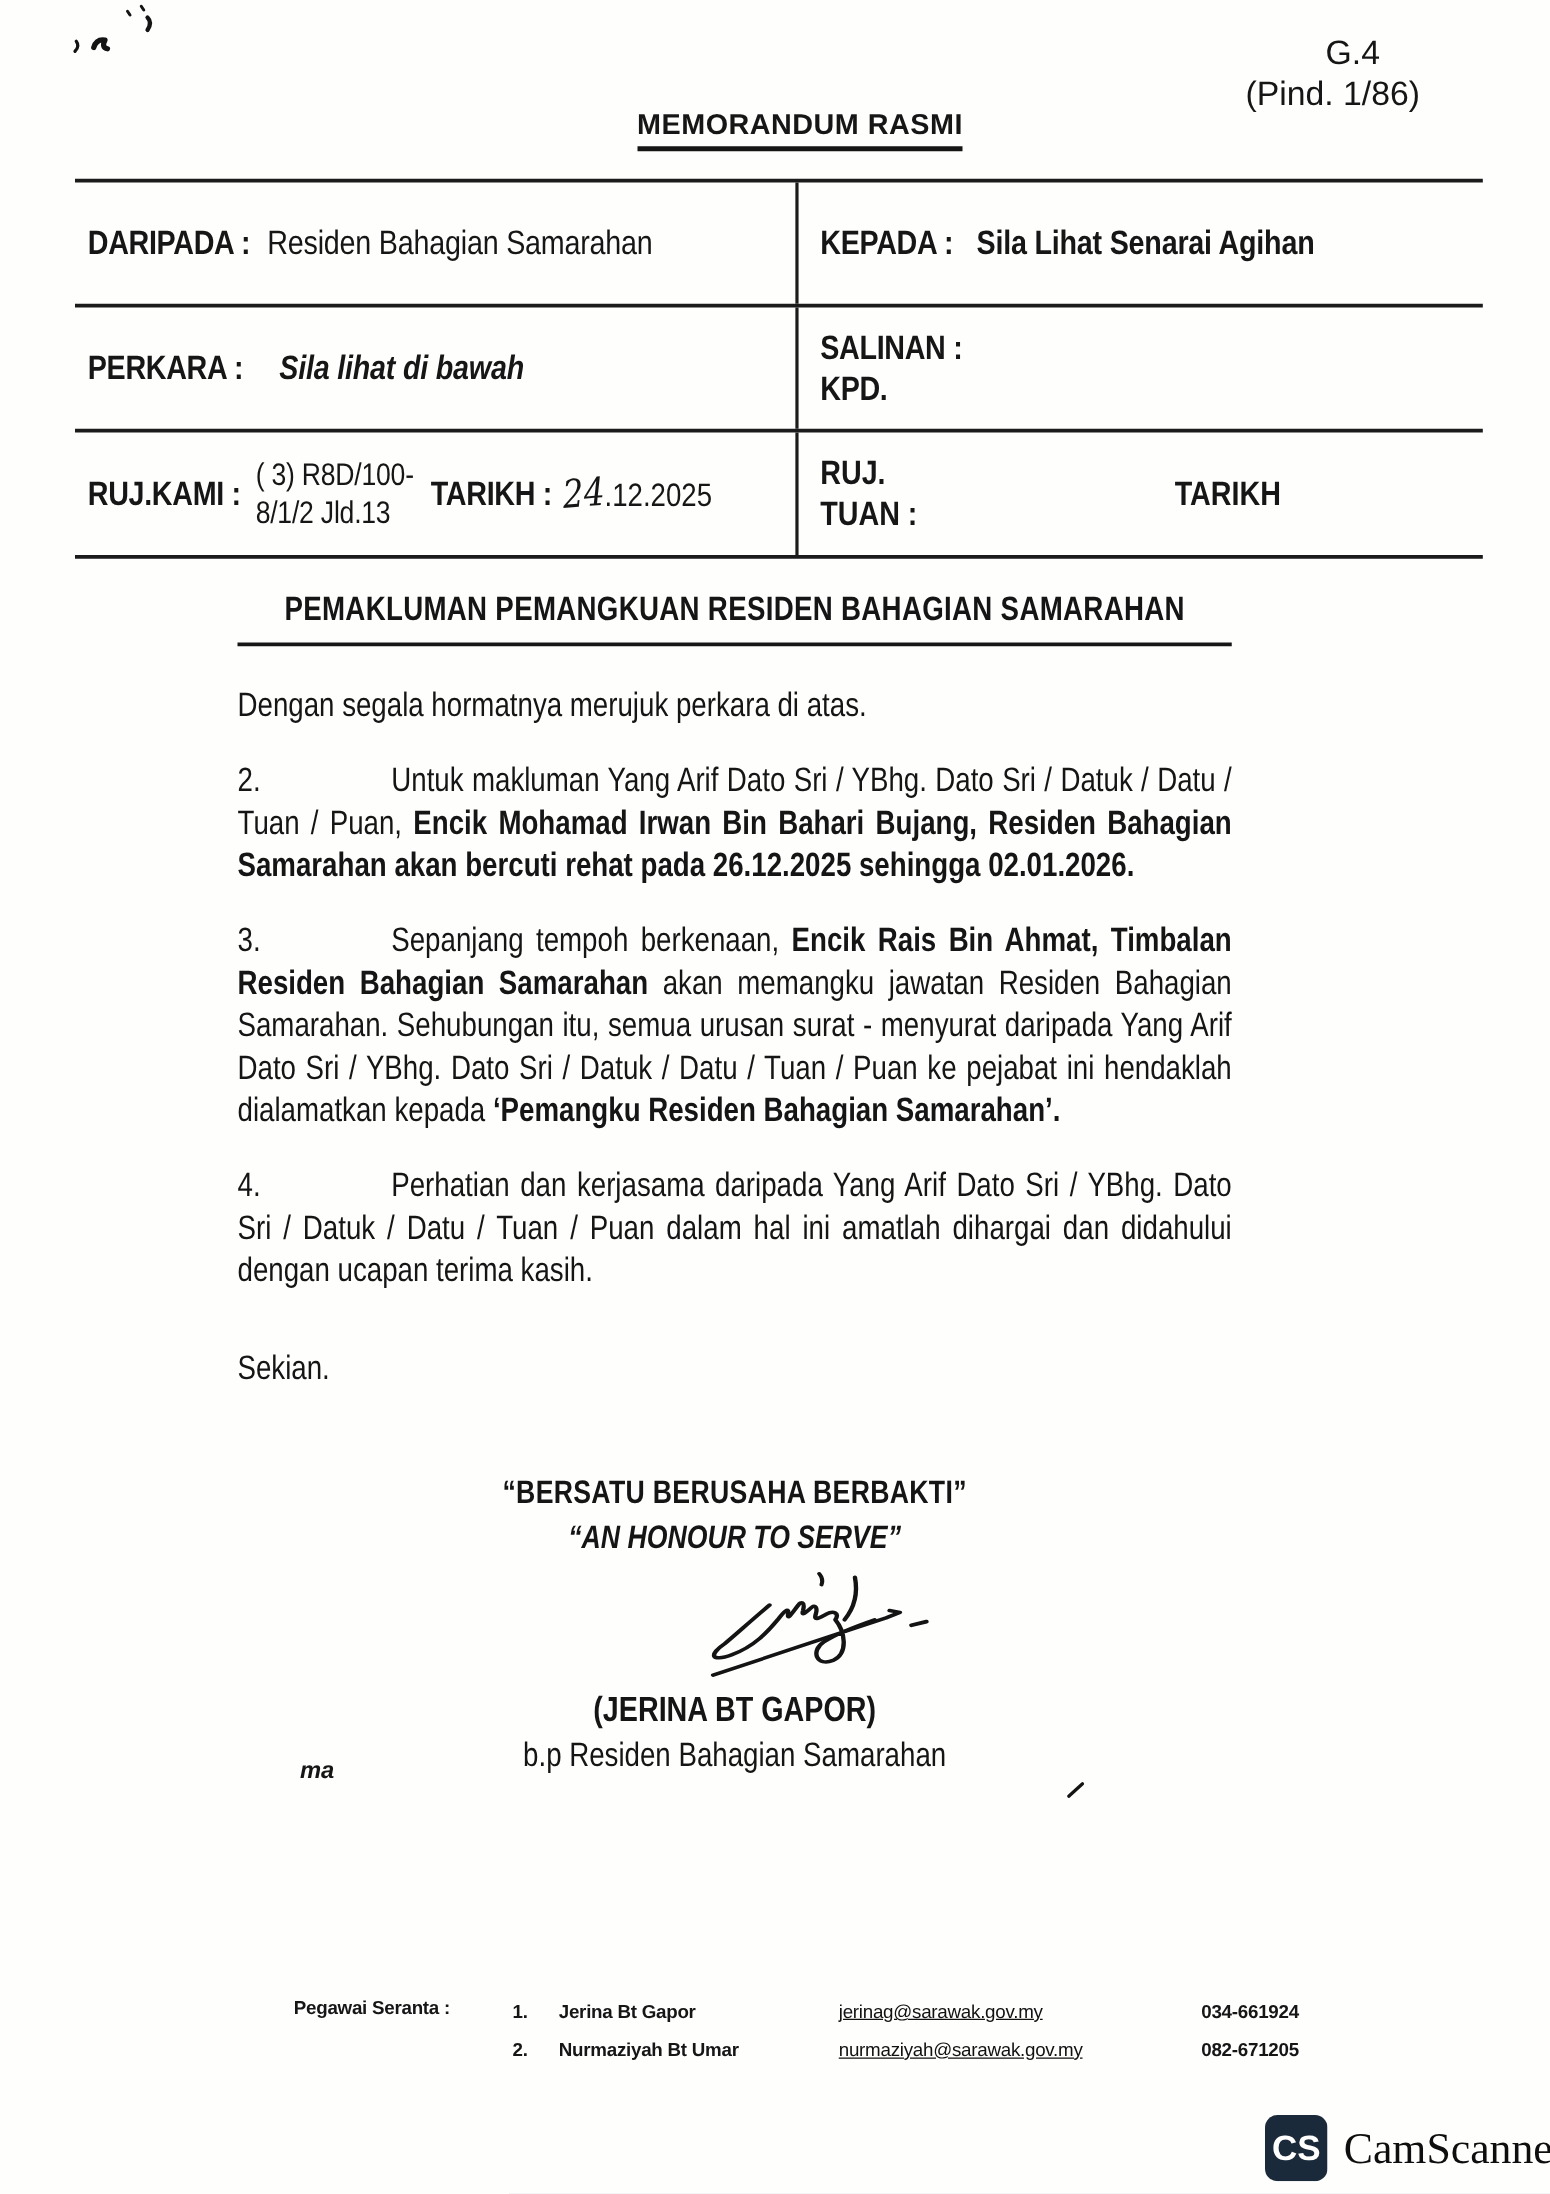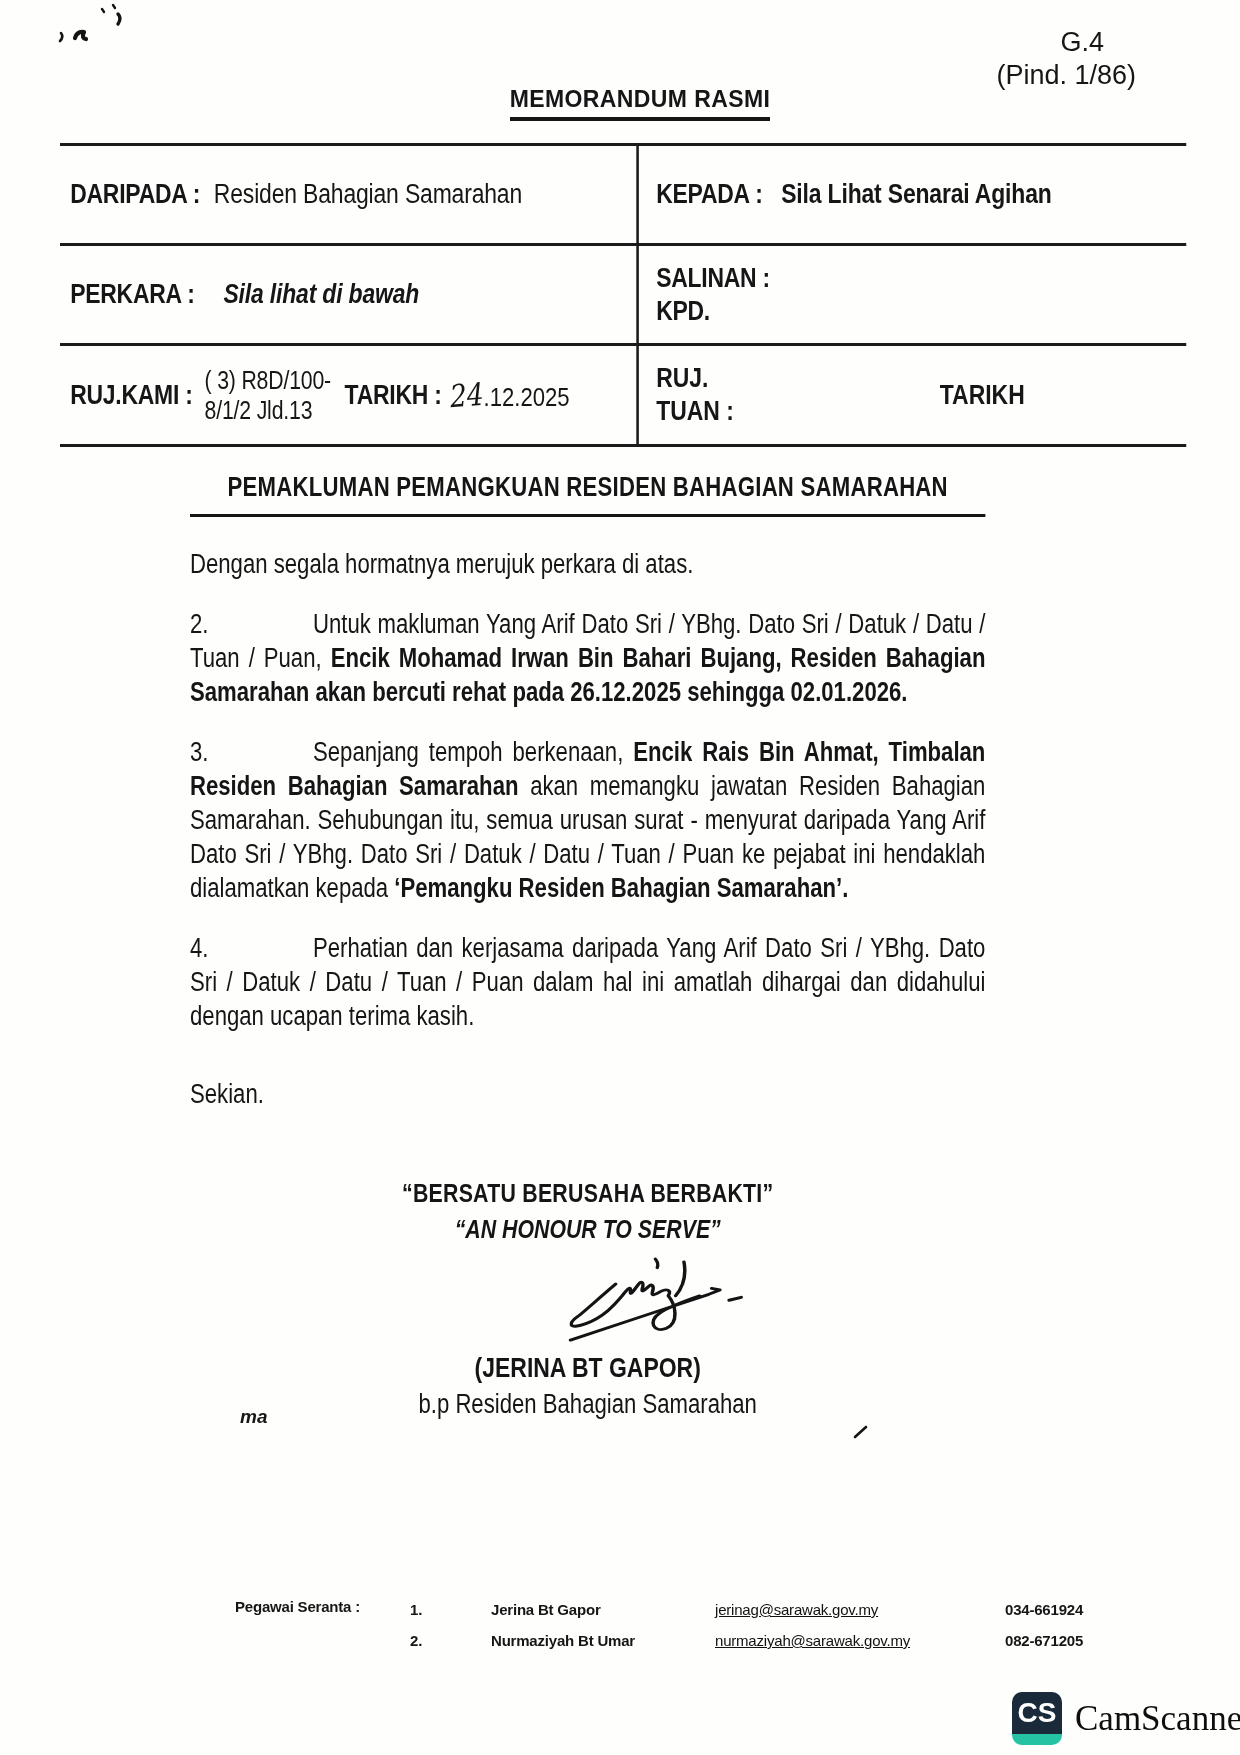--- a/index.html
+++ b/index.html
@@ -61,27 +61,27 @@
 
   .ma-note{position:absolute;left:206px;top:1406px;font-style:italic;font-weight:bold;font-size:19px;margin-left:34px;}
   .stray-tick{position:absolute;left:852px;top:1424px;}
 
   
   .footer{position:absolute;left:235px;top:1598px;display:flex;font-size:15px;letter-spacing:-.2px;}
   .f-label{width:175px;font-weight:bold;}
   .f-rows{display:flex;flex-direction:column;gap:7px;}
   .f-row{display:flex;line-height:24px;}
   .f-num{width:37px;font-weight:bold;}
-  .f-name{width:224px;font-weight:bold;margin-left:44px;}
+  .f-name{width:224px;font-weight:bold;}
   .f-email{width:290px;text-decoration:underline;color:#111;cursor:pointer;}
   .f-phone{font-weight:bold;}
 
   
   .camscanner{position:absolute;left:1012px;top:1692px;display:flex;align-items:center;gap:13px;}
-  .cs-icon{width:50px;height:53px;border-radius:10px;overflow:hidden;display:flex;flex-direction:column;}
+  .cs-icon{width:50px;height:53px;border-radius:10px;overflow:hidden;display:flex;flex-direction:row;}
   .cs-top{flex:1;color:#fff;font-weight:bold;font-size:28px;display:flex;align-items:center;justify-content:center;}
   .cs-strip{height:11px;}
   .cs-brand{font-family:"Liberation Serif",serif;font-size:35px;color:#0e0e0e;}
 </style>
 </head>
 <body>
 
 <div class="page">
 
   <svg class="ink-marks" width="90" height="48" viewBox="0 0 90 48">

